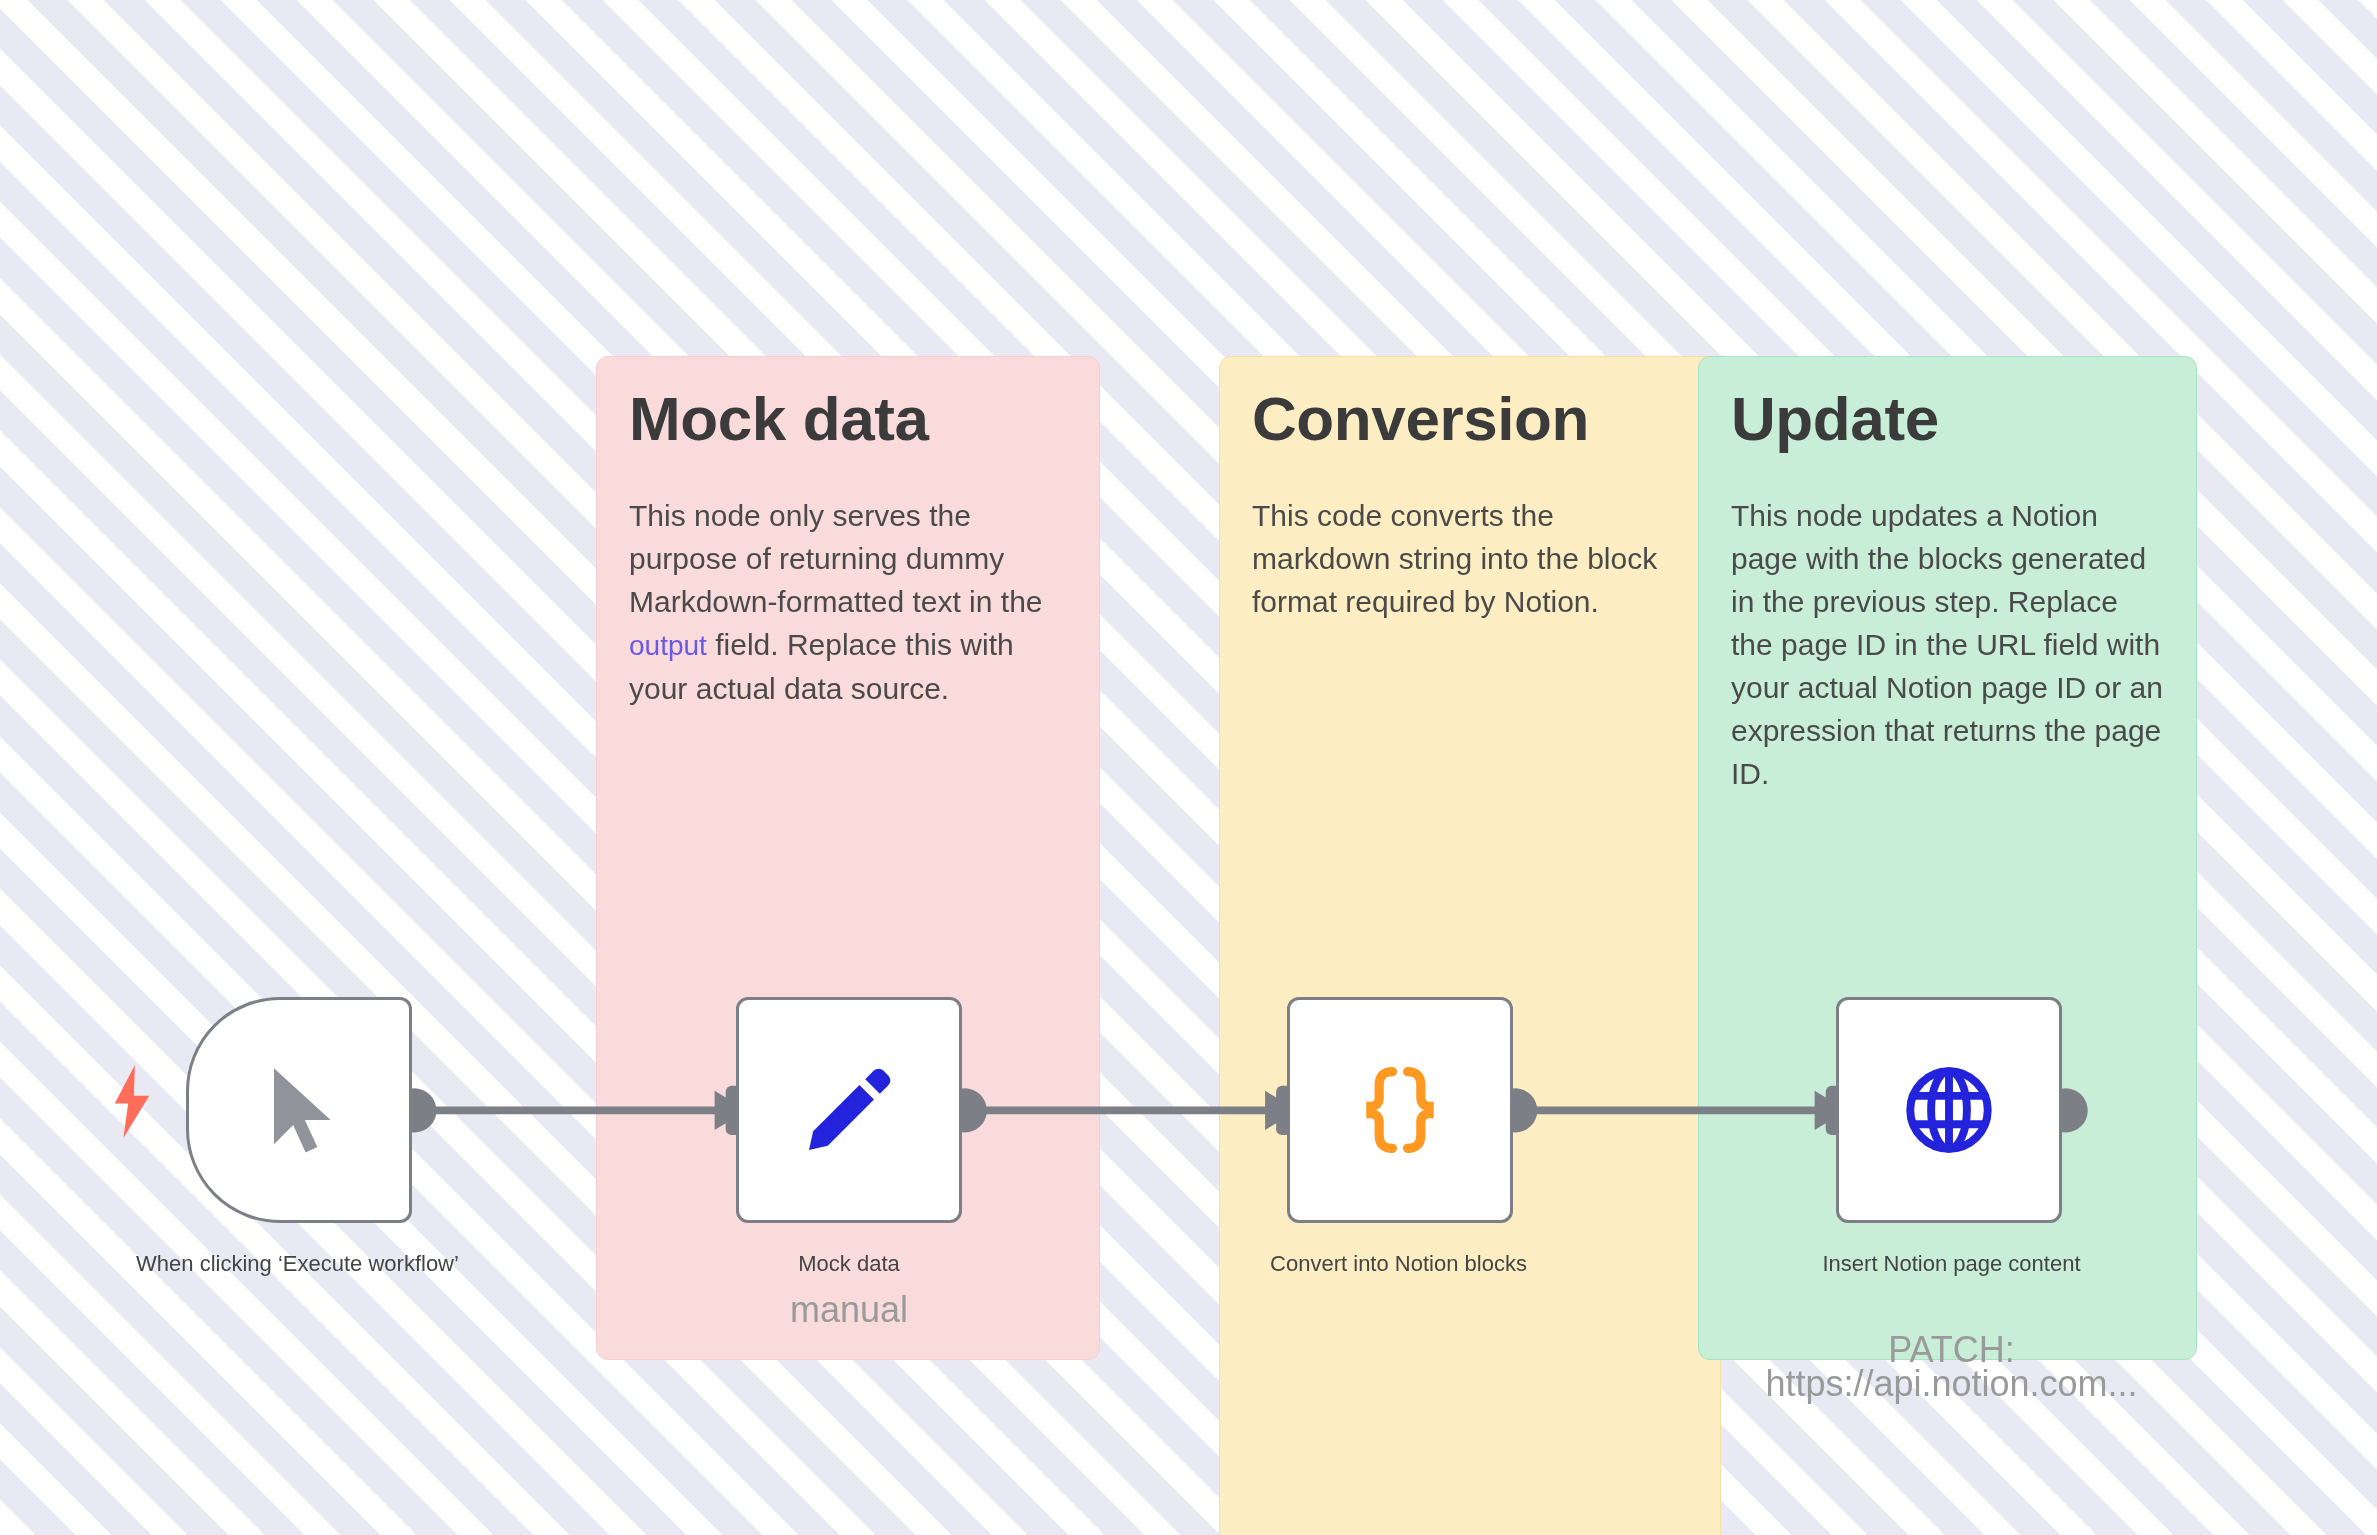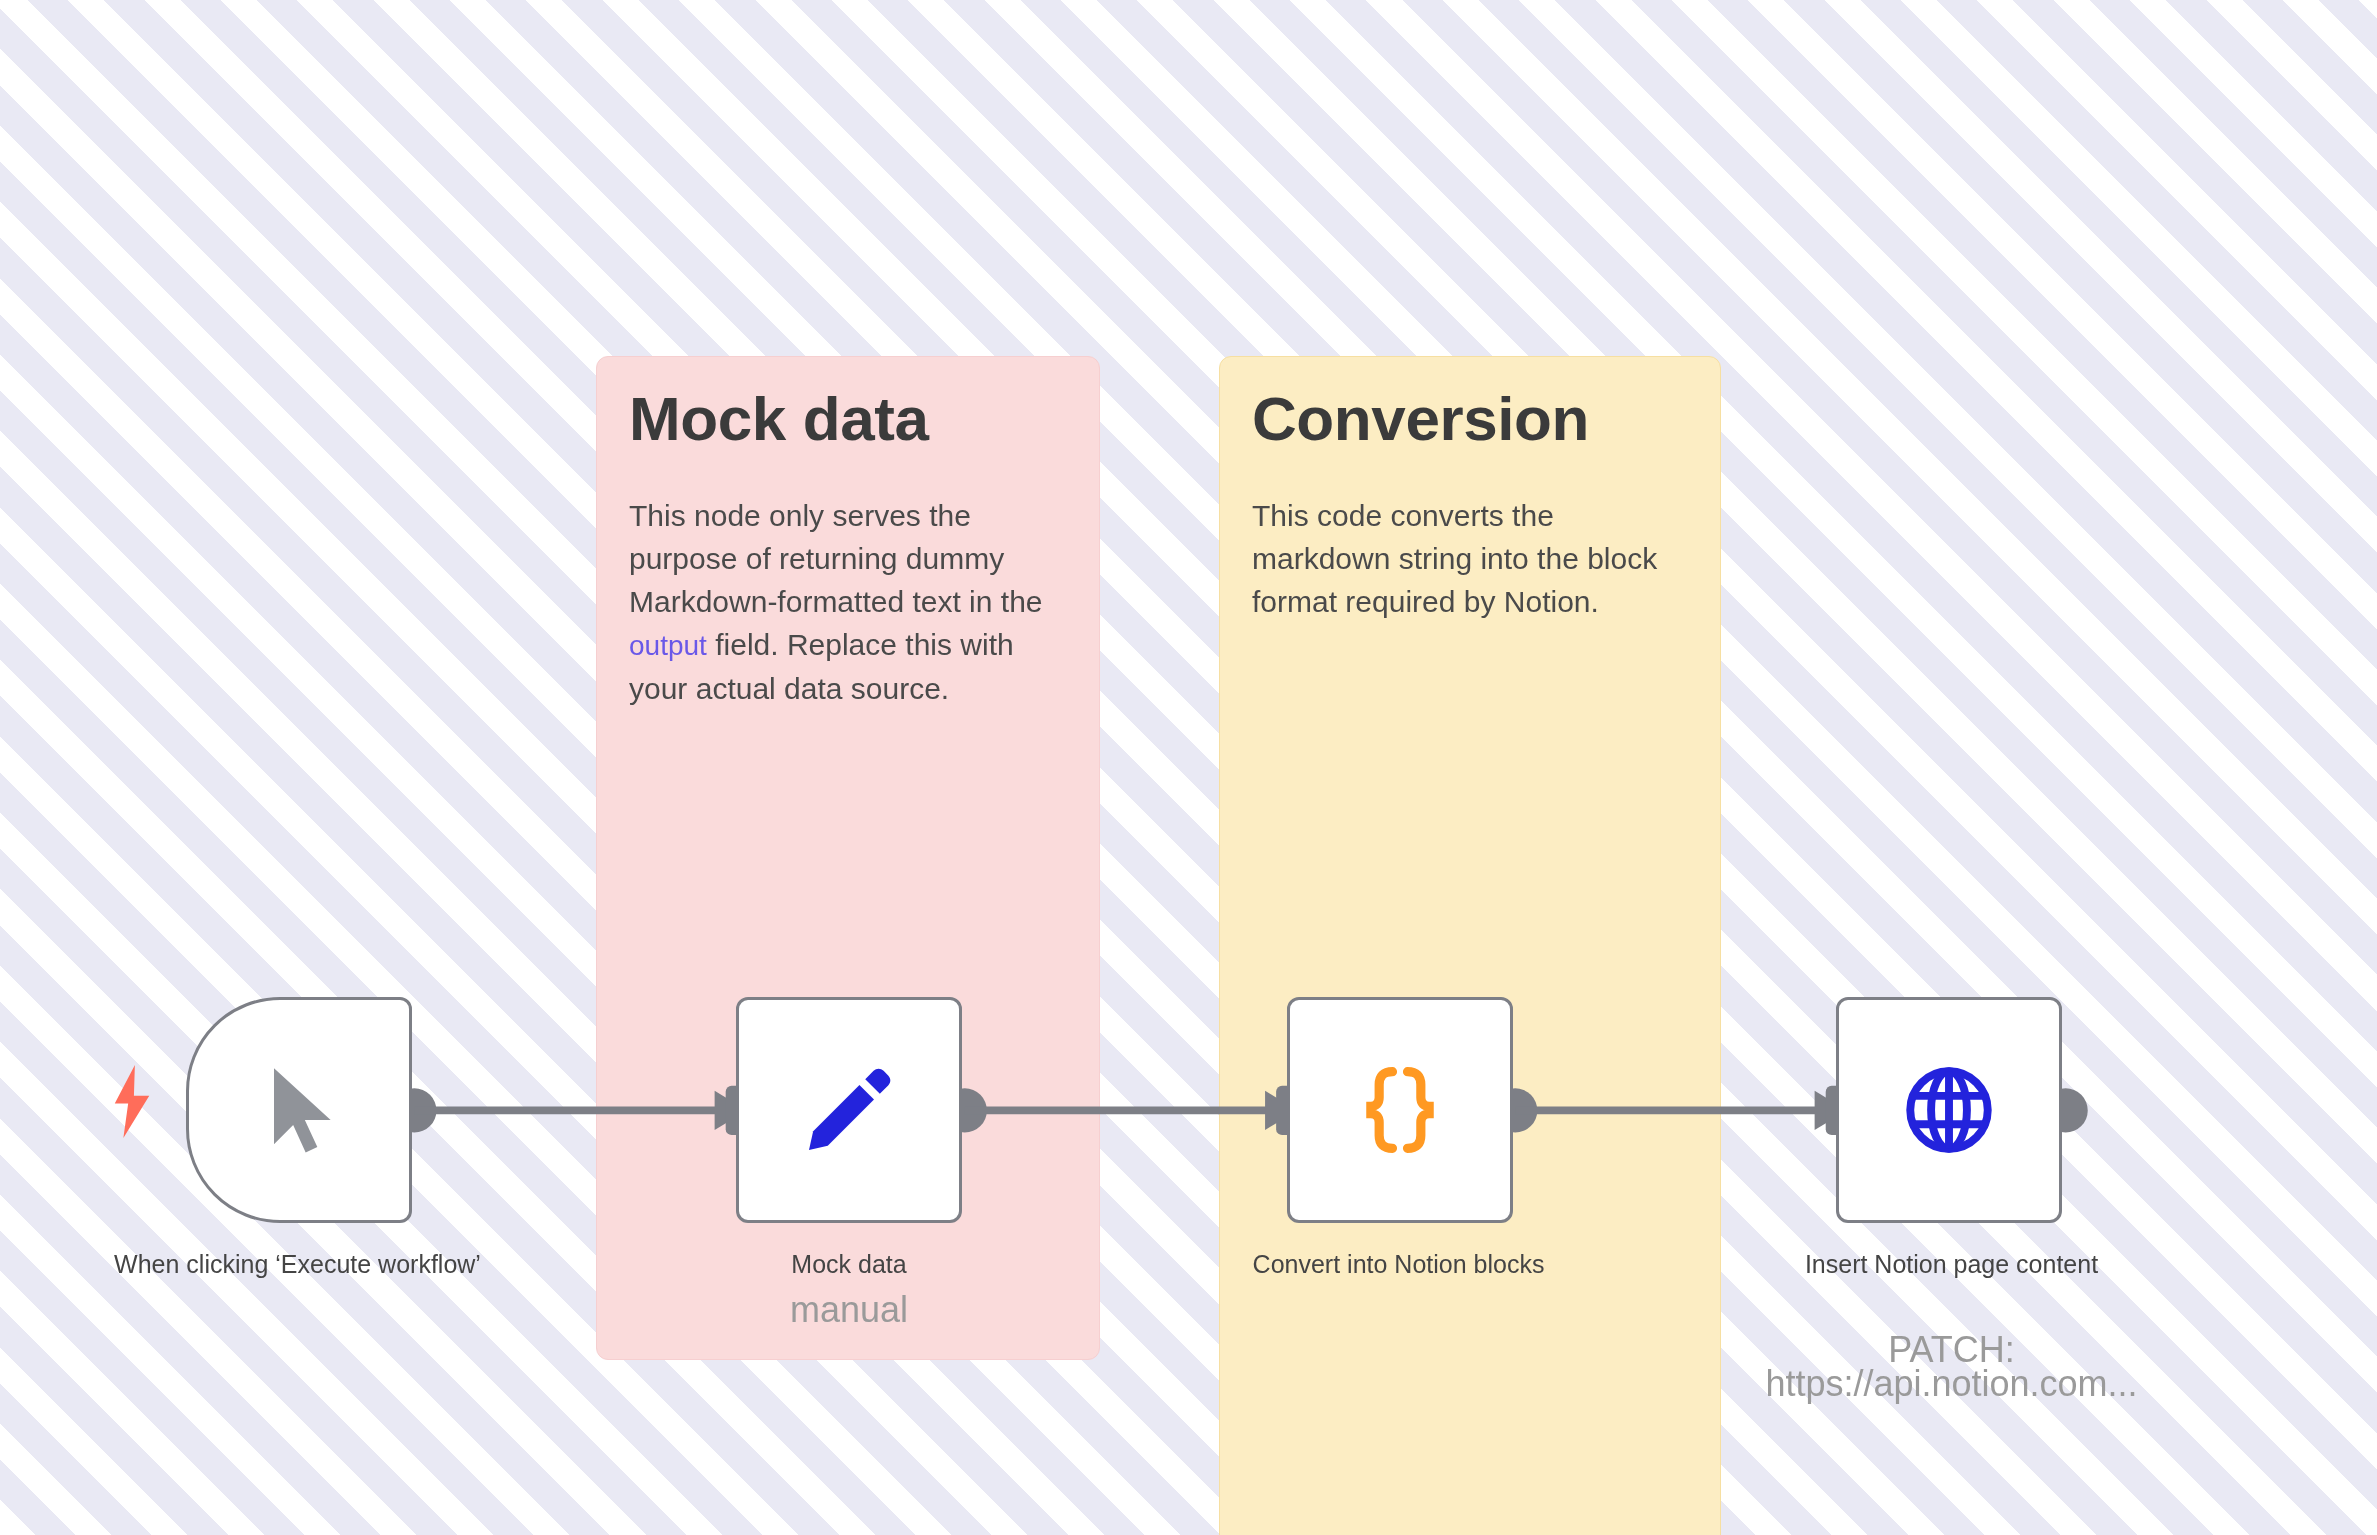--- a/index.html
+++ b/index.html
@@ -105,21 +105,21 @@
   }
   .node-icon {
     width: 100px;
     height: 100px;
     display: block;
   }
 
   .node-label {
     position: absolute;
     text-align: center;
-    font-size: 25px;
+    font-size: 22px;
     line-height: 46px;
     color: #444444;
     font-weight: normal;
   }
   .node-sublabel {
     position: absolute;
     text-align: center;
     font-size: 36px;
     line-height: 34px;
     color: #9a9a9a;
@@ -155,20 +155,24 @@
   <div class="sticky" id="sticky-mock">
     <div class="sticky-title">Mock data</div>
     <div class="sticky-body"><span>This node only serves the purpose of returning dummy Markdown-formatted text in the </span><code>output</code><span> field. Replace this with your actual data source.</span></div>
   </div>
 
   <div class="sticky" id="sticky-conversion">
     <div class="sticky-title">Conversion</div>
     <div class="sticky-body">This code converts the markdown string into the block format required by Notion.</div>
   </div>
 
+  <div class="sticky" id="sticky-update">
+    <div class="sticky-title">Update</div>
+    <div class="sticky-body">This node updates a Notion page with the blocks generated in the previous step. Replace the page ID in the URL field with your actual Notion page ID or an expression that returns the page ID.</div>
+  </div>
 
   <svg id="edges" viewBox="0 0 2794 1805">
 
     <g>
       <circle cx="487" cy="1305" r="26" fill="#7d7f86"></circle>
       <line x1="487" y1="1305" x2="852" y2="1305" stroke="#7d7f86" stroke-width="9"></line>
       <polygon points="840,1282 878,1305 840,1328" fill="#7d7f86"></polygon>
       <rect x="853" y="1276" width="22" height="58" rx="7" fill="#7d7f86"></rect>
     </g>
 

